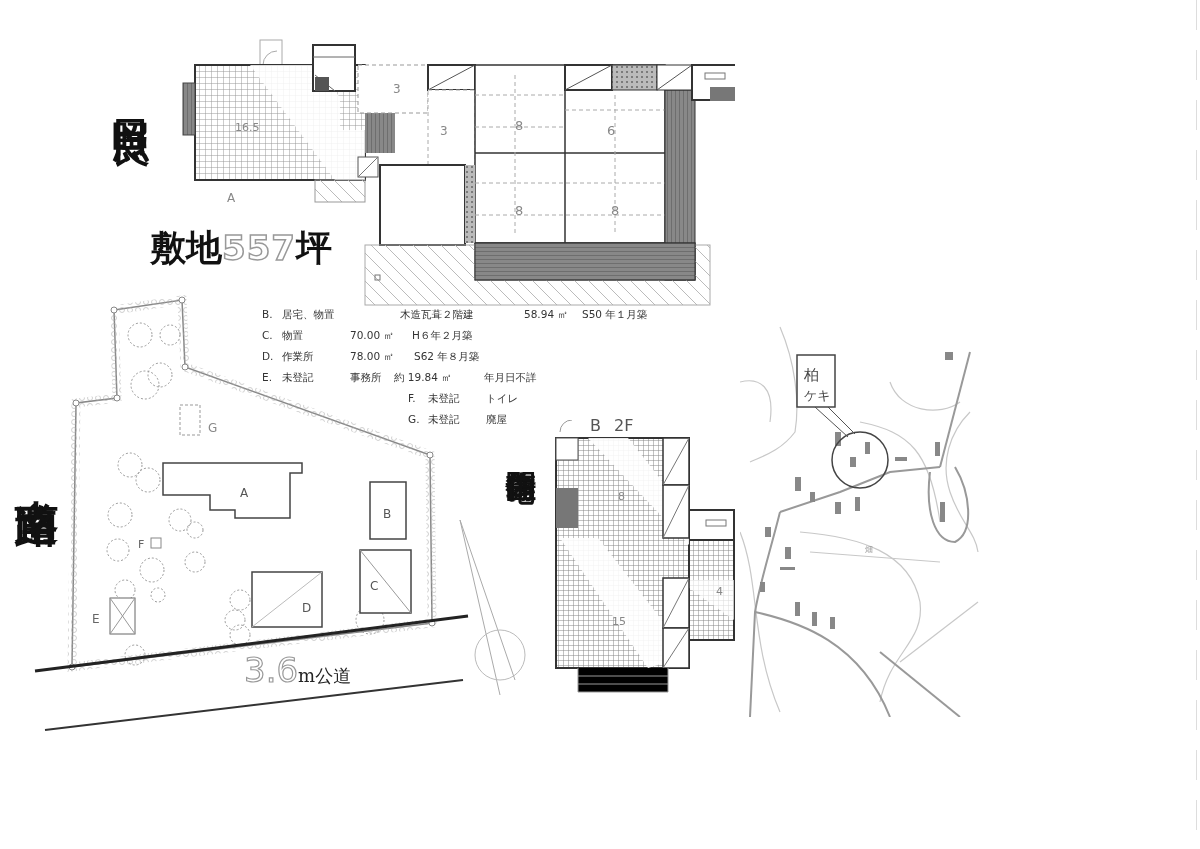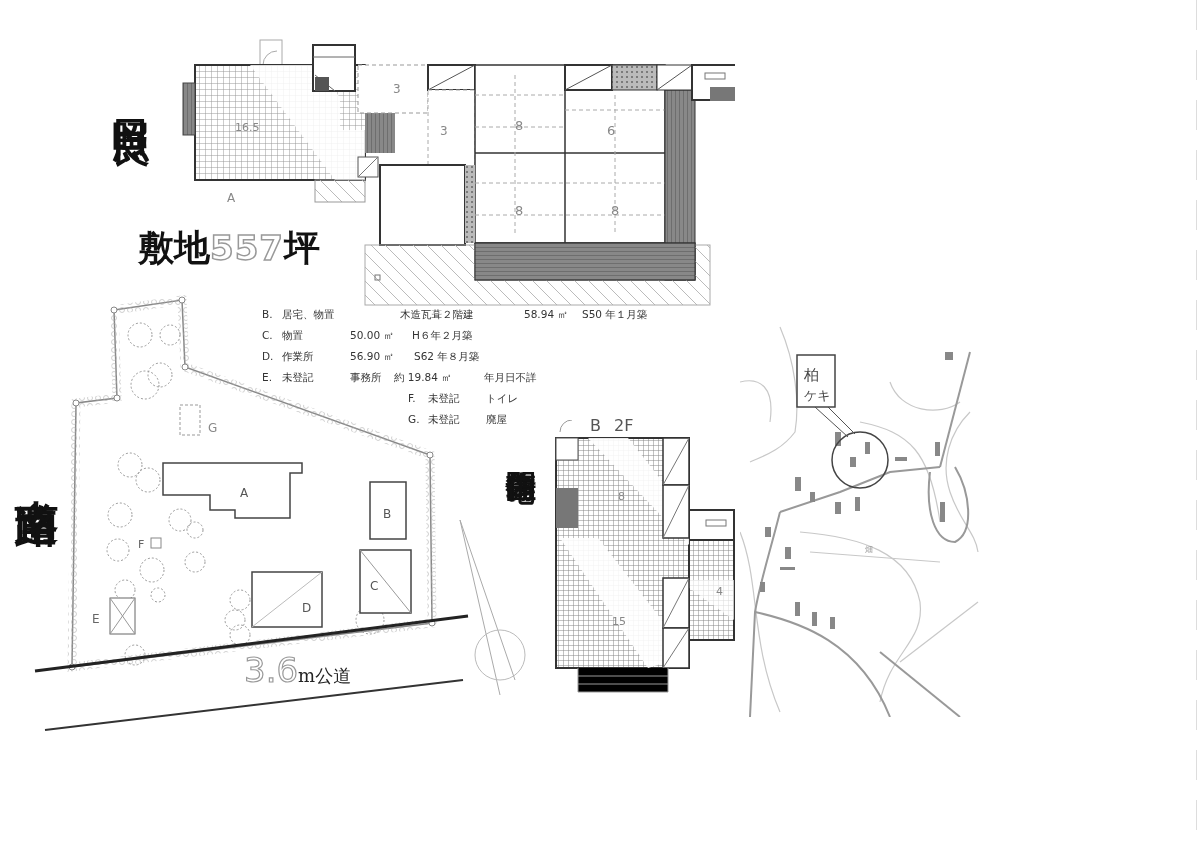--- a/index.html
+++ b/index.html
@@ -3,21 +3,21 @@
 <meta charset="utf-8">
 <style>
   html, body { margin:0; padding:0; background:#ffffff; }
   body { width:1200px; height:849px; position:relative; overflow:hidden;
          font-family:"DejaVu Sans", sans-serif; color:#222; }
   .abs { position:absolute; }
   .vert { writing-mode:vertical-rl; text-orientation:upright;
           font-family:"DejaVu Serif", serif; font-weight:bold; color:#111; }
   .title-side { font-size:40px; letter-spacing:2px; }
   .title-side-sm { font-size:30px; letter-spacing:0px; }
-  .site-area { font-family:"DejaVu Serif", serif; font-weight:bold; font-size:36px; color:#111; white-space:nowrap; }
+  .site-area { font-family:"DejaVu Serif", serif; font-weight:bold; font-size:36px; color:#111; white-space:nowrap;margin-left:12px; }
   .site-area .num { color:#fff; -webkit-text-stroke:1.5px #999; font-family:"DejaVu Sans", sans-serif; font-size:34px; letter-spacing:1px; }
   .road-label { font-family:"DejaVu Serif", serif; font-size:18px; color:#222; white-space:nowrap; }
   .road-label .num { font-size:34px; color:#fff; -webkit-text-stroke:1.2px #999; font-family:"DejaVu Sans", sans-serif; }
   .legend { font-size:10.5px; color:#333; line-height:21px; }
   .legend-row { white-space:nowrap; display:flex; }
   .legend-row span { display:inline-block; }
   .lbl { font-size:12px; color:#444; font-family:"DejaVu Sans", sans-serif; }
   svg text { font-family:"DejaVu Sans", sans-serif; }
   .rightline { position:absolute; left:1196px; top:0; width:1px; height:849px;
                background:repeating-linear-gradient(#ddd 0 30px, transparent 30px 50px); }
@@ -125,27 +125,27 @@
   <div class="legend-row">
     <span style="width:20px">B.</span>
     <span style="width:118px">居宅、物置</span>
     <span style="width:124px">木造瓦葺２階建</span>
     <span style="width:58px">58.94 ㎡</span>
     <span>S50 年１月築</span>
   </div>
   <div class="legend-row">
     <span style="width:20px">C.</span>
     <span style="width:68px">物置</span>
-    <span style="width:62px">50.00 ㎡</span>
+    <span style="width:62px">70.00 ㎡</span>
     <span>H６年２月築</span>
   </div>
   <div class="legend-row">
     <span style="width:20px">D.</span>
     <span style="width:68px">作業所</span>
-    <span style="width:64px">56.90 ㎡</span>
+    <span style="width:64px">78.00 ㎡</span>
     <span>S62 年８月築</span>
   </div>
   <div class="legend-row">
     <span style="width:20px">E.</span>
     <span style="width:68px">未登記</span>
     <span style="width:44px">事務所</span>
     <span style="width:90px">約 19.84 ㎡</span>
     <span>年月日不詳</span>
   </div>
   <div class="legend-row" style="padding-left:146px">

